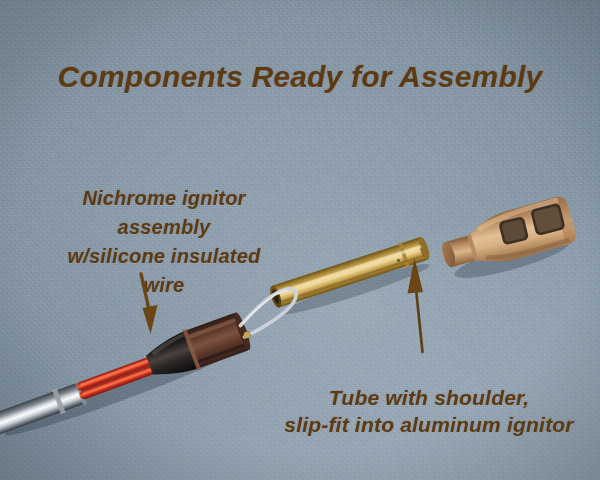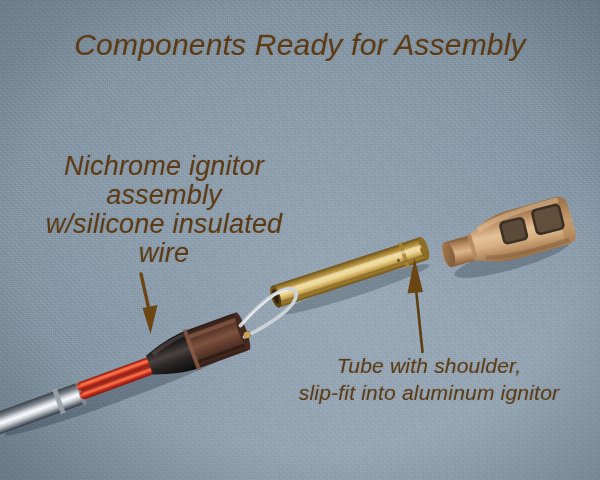--- a/index.html
+++ b/index.html
@@ -26,27 +26,28 @@
   }
   
   #photo::after{
     content:"";position:absolute;inset:0;pointer-events:none;z-index:3;
     background:radial-gradient(ellipse 86% 84% at 50% 48%, rgba(0,0,0,0) 55%, rgba(20,32,44,.30) 100%);
   }
 
   .txt{
     position:absolute;z-index:6;
     color:#5c3a14;
-    font-weight:normal;font-style:italic;
+    font-weight:bold;font-style:italic;
     letter-spacing:.2px;
     text-shadow:0 1px 1px rgba(255,255,255,.13), 0 0 2px rgba(60,40,15,.28);
     white-space:pre;
+    margin-top:32px;
   }
   #title{ left:0;top:28px;width:600px;text-align:center;font-size:30px;line-height:34px; }
-  #cap-left{ left:28px;top:152px;width:272px;text-align:center;font-size:27px;line-height:29px; }
+  #cap-left{ left:28px;top:152px;width:272px;text-align:center;font-size:20px;line-height:29px; }
   #cap-right{ left:258px;top:352px;width:342px;text-align:center;font-size:21px;line-height:27px; }
 
   
   .arrow{position:absolute;z-index:7;}
 
   
   .obj{position:absolute;z-index:5;}
 
   
   #nozzle{

